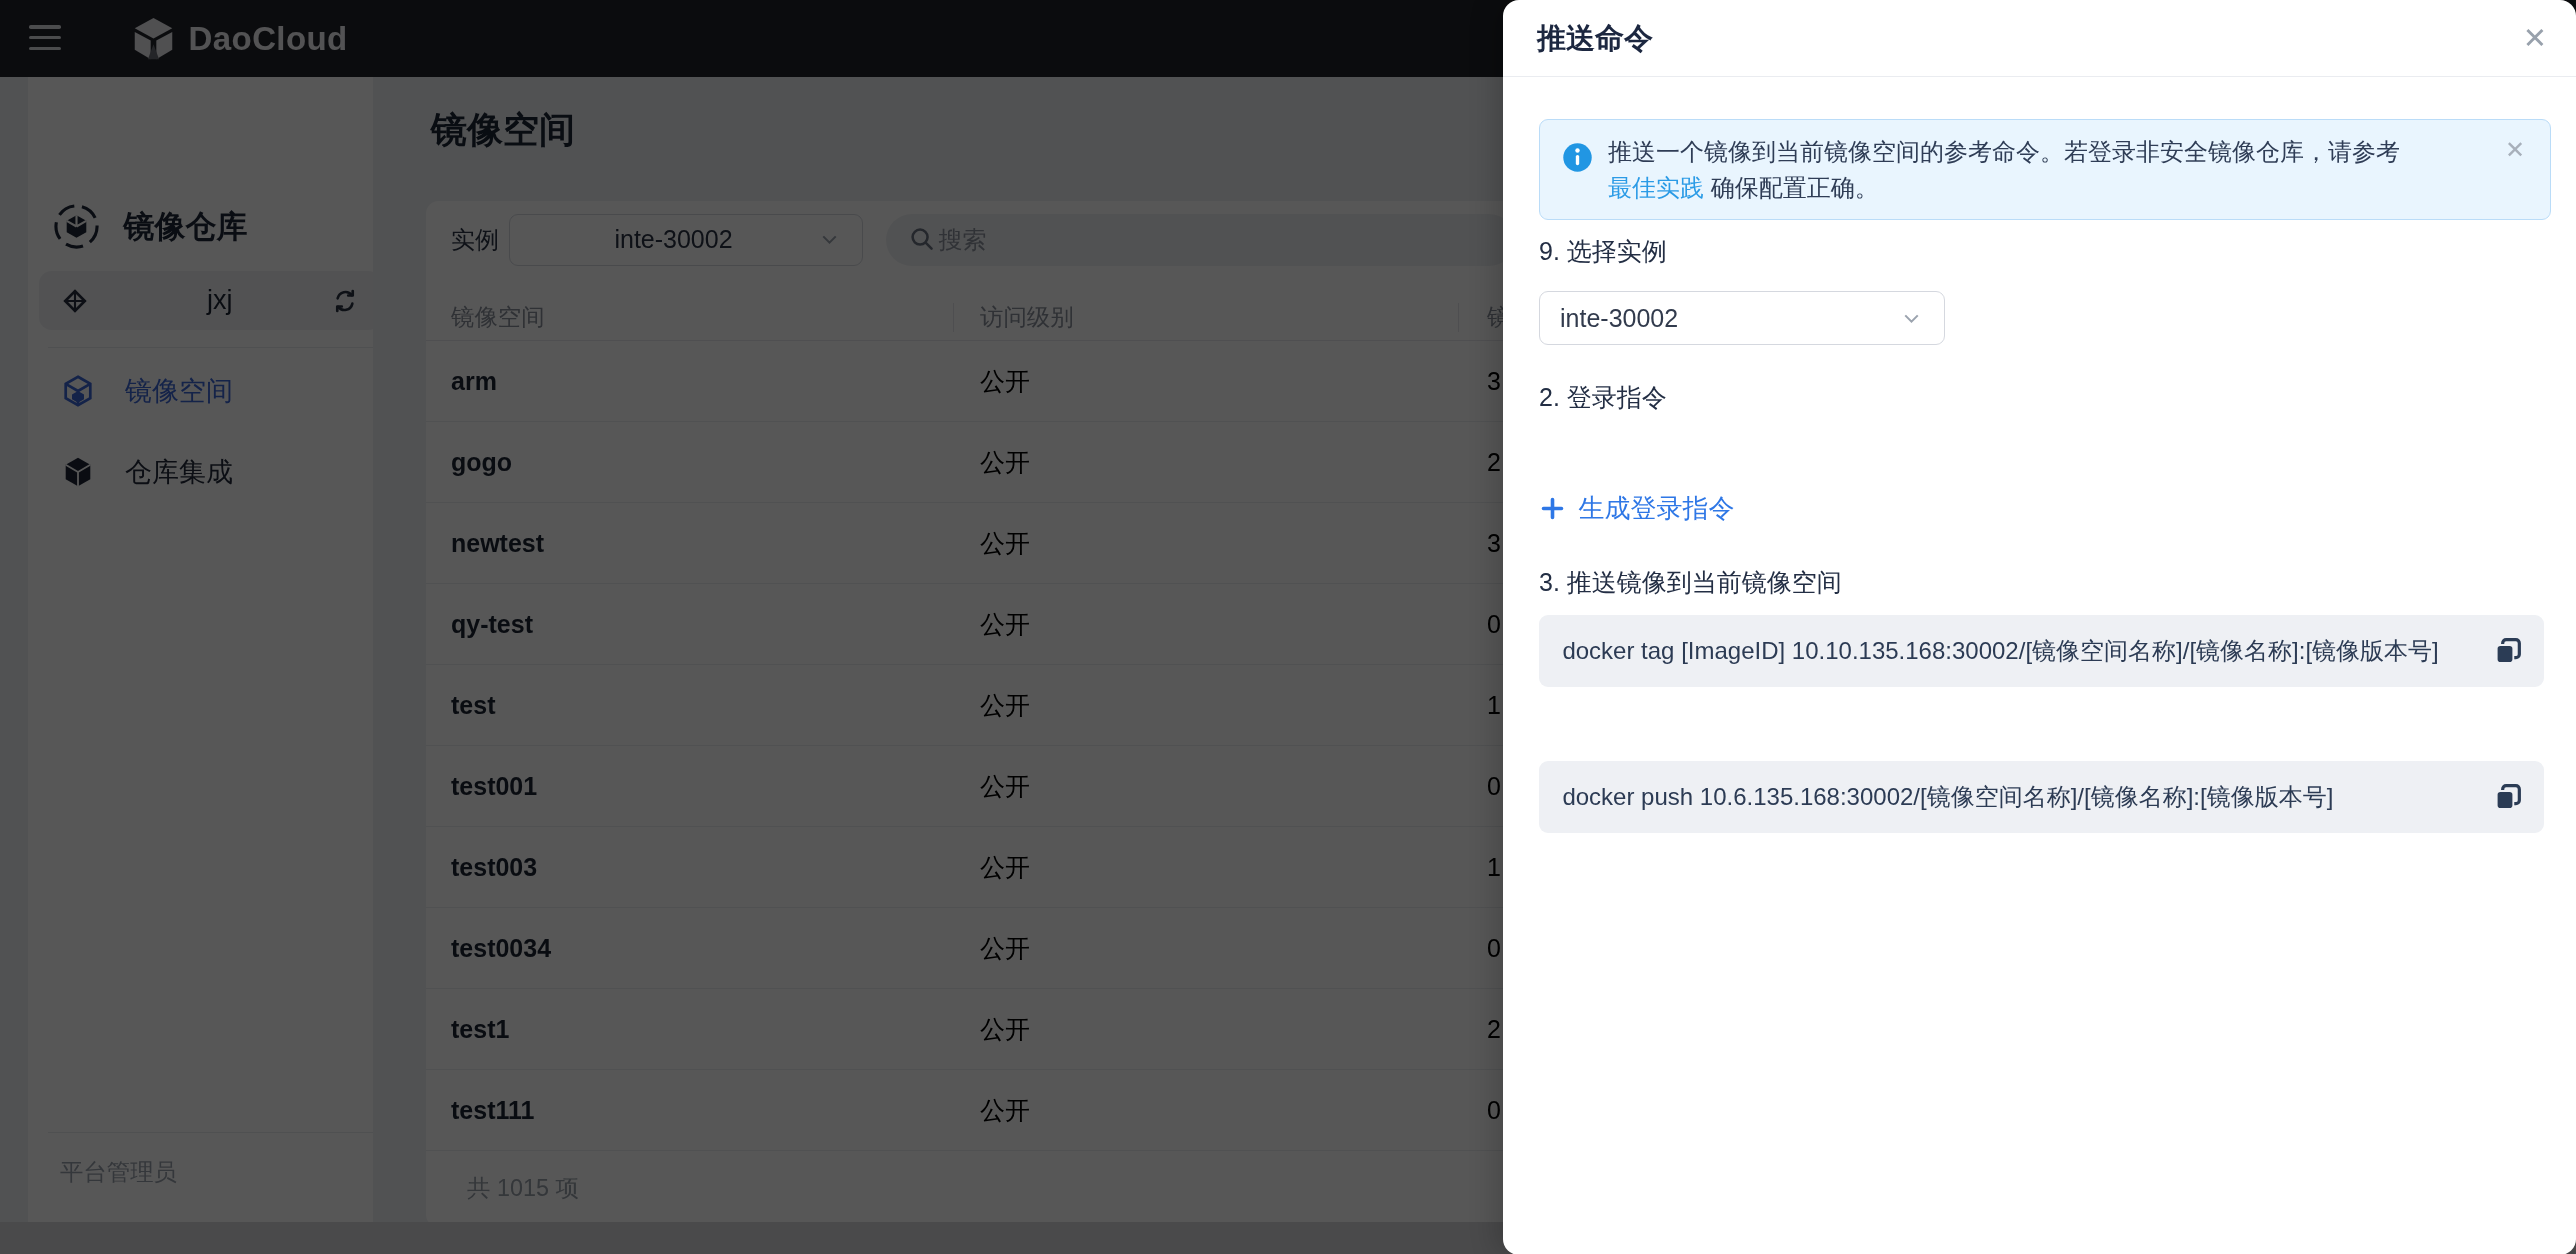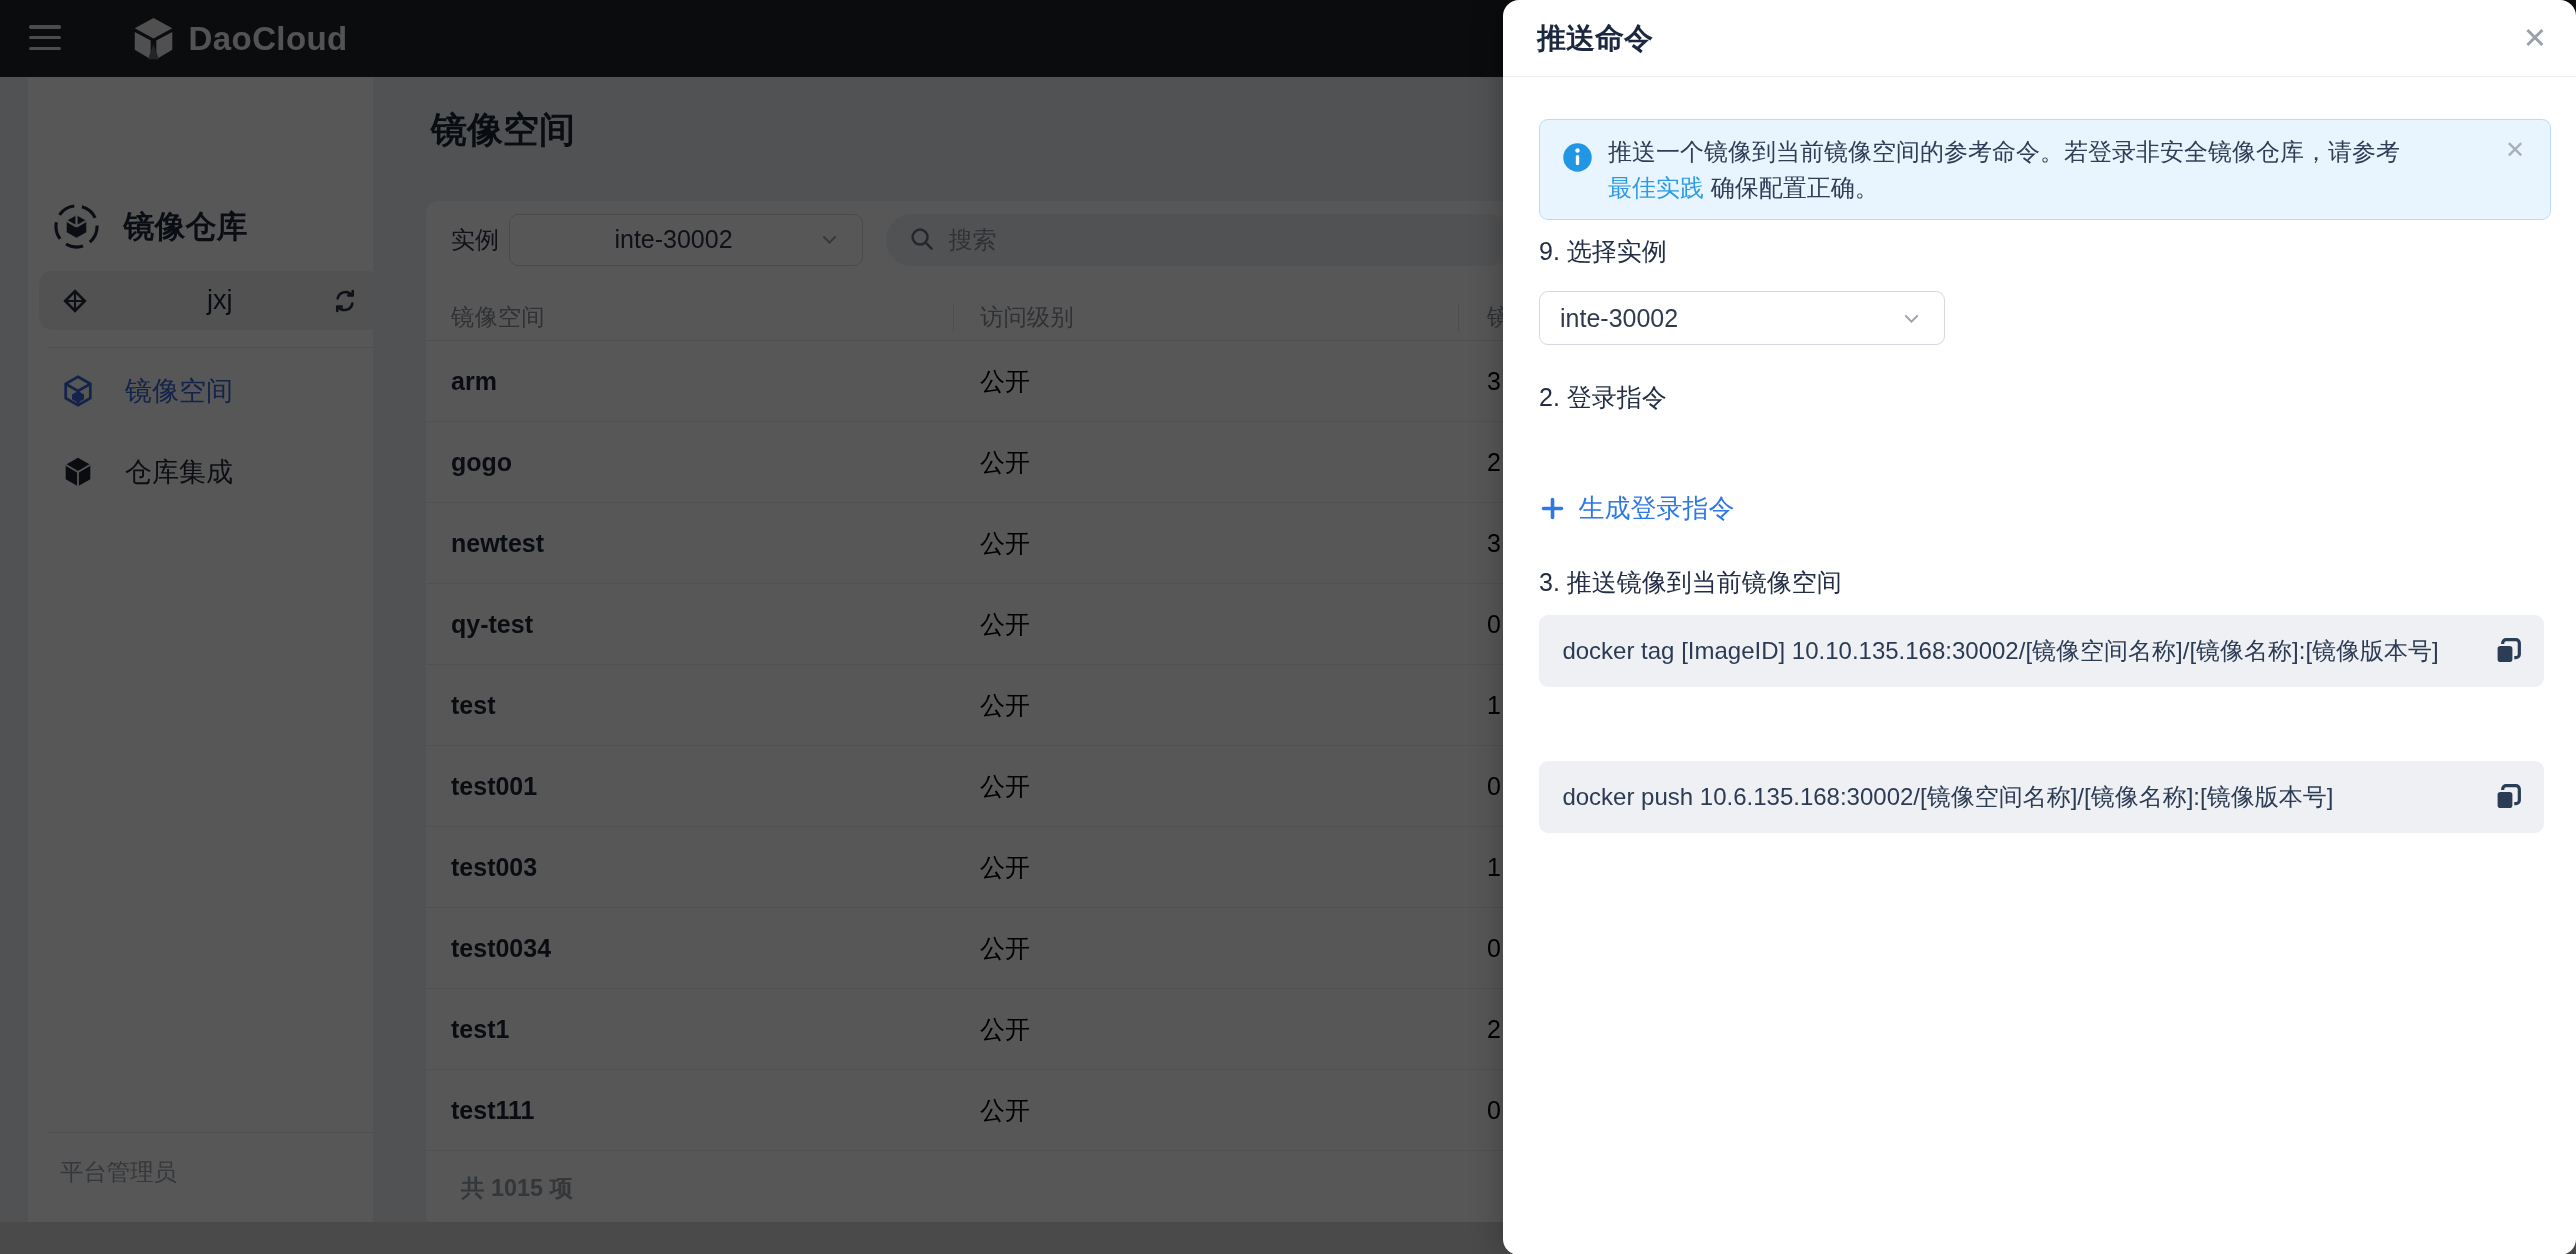--- a/index.html
+++ b/index.html
@@ -40,33 +40,33 @@
 
   
   #main { position:absolute; left:373px; top:77px; right:0; bottom:0; background:#eef0f3; }
   #page-title { position:absolute; left:58px; top:29px; font-size:36px; font-weight:700; color:#1d2636; }
   #card { position:absolute; left:53px; top:124px; width:1780px; height:1026px; background:#ffffff; border-radius:12.6px; }
   #inst-label { position:absolute; left:25px; top:12.6px; height:52px; line-height:52px; font-size:24px; color:#2c3546; }
   #inst-select { position:absolute; left:83px; top:12.6px; width:354px; height:52px; border:1.8px solid #d5d8df; border-radius:9px;
                  background:#fff; display:flex; align-items:center; padding:0 20px; cursor:pointer; }
   #inst-select .val { flex:1; font-size:25px; color:#2b3344; }
   #search-box { position:absolute; left:460px; top:12.6px; width:629px; height:52px; background:#eef0f3; border-radius:26px;
-                display:flex; align-items:center; padding:0 21.6px; gap:12px; }
+                display:flex; align-items:center; padding:0 21.6px; gap:2px; }
   #search-box svg { width:29px; height:29px; color:#6a7280; }
   #search-box .ph { font-size:24px; color:#8d939e; }
   .chev { width:25px; height:25px; color:#9ba3ae; }
 
   #thead { position:absolute; left:0; top:93px; width:1780px; height:47px; border-bottom:1.8px solid #e6e8ec; }
   .th { position:absolute; top:0; height:47px; line-height:47px; font-size:23.4px; color:#8a909b; white-space:nowrap; }
   .col-div { position:absolute; top:9px; width:0; height:29px; border-left:1.8px solid #e3e5e9; }
   #tbody { position:absolute; left:0; top:140px; width:1780px; }
   .trow { position:relative; width:1780px; height:81px; border-bottom:1.3px solid #eaecef; }
   .td { position:absolute; top:0; height:81px; line-height:81px; font-size:25px; color:#000000; white-space:nowrap; }
   .td.name { font-weight:600; color:#1d2534; }
-  #tfoot { position:absolute; left:10px; top:949px; width:1780px; height:76px;font-weight:bold; }
+  #tfoot { position:absolute; left:16px; top:949px; width:1780px; height:76px; }
   #tfoot .cnt { position:absolute; left:25px; top:0; height:76px; line-height:76px; font-size:23.4px; color:#99a0aa; }
 
   #hscroll { position:absolute; left:0; top:1222px; width:2576px; height:32px; background:#d9dadc; }
 
   
   #overlay { position:absolute; inset:0; background:rgba(0,0,0,0.66); z-index:10; }
 
   
   #drawer { position:absolute; left:1503px; top:0; width:1073px; height:1255px; background:#ffffff; z-index:20;
             box-shadow:-7.2px 0 27px rgba(0,0,0,.18);border-radius:16px; }

